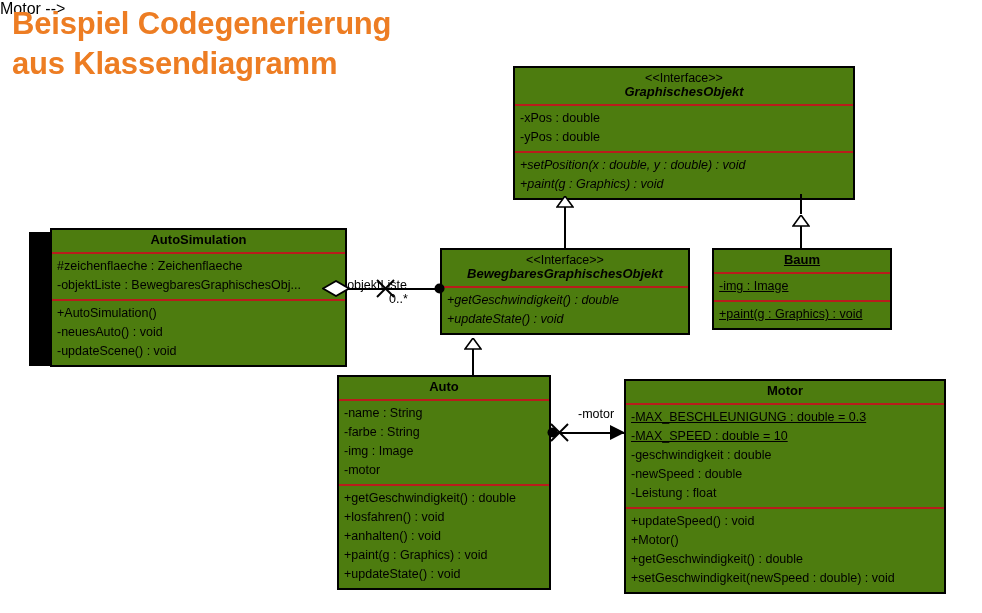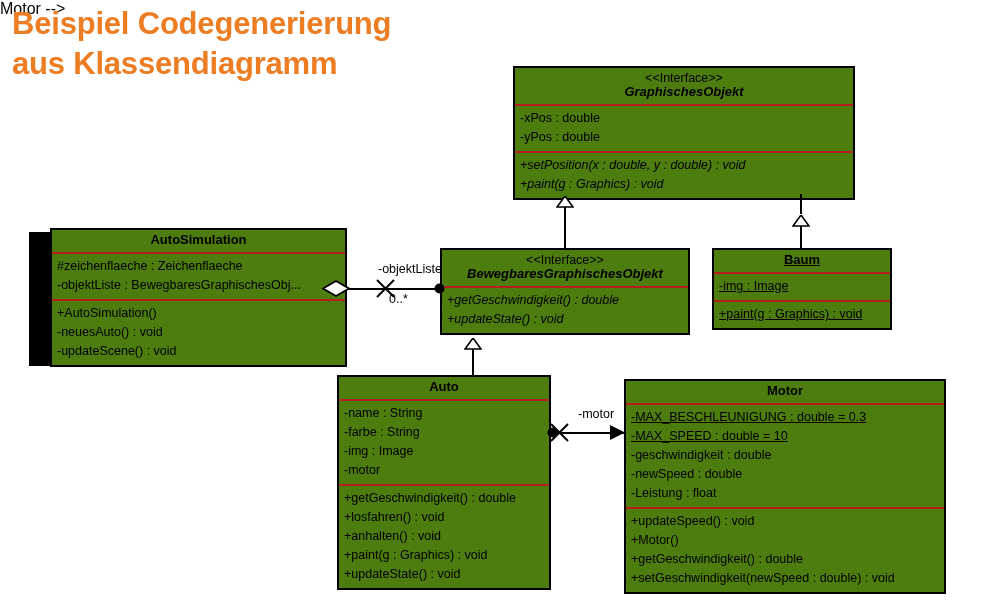--- a/index.html
+++ b/index.html
@@ -244,21 +244,21 @@
     <svg width="13" height="13" viewBox="0 0 13 13">
       <circle cx="6.5" cy="6.5" r="5" fill="#000000"></circle>
     </svg>
   </div>
   <div class="gfx xmark" style="left:375px; top:278px;">
     <svg width="21" height="21" viewBox="0 0 21 21">
       <line x1="2" y1="2" x2="19" y2="19" stroke="#000000" stroke-width="2"></line>
       <line x1="19" y1="2" x2="2" y2="19" stroke="#000000" stroke-width="2"></line>
     </svg>
   </div>
-  <div class="edgelabel" style="left:343px; top:262px;margin-left:35px;">-objektListe</div>
+  <div class="edgelabel" style="left:343px; top:278px;">-objektListe</div>
   <div class="edgelabel" style="left:389px; top:292px;">0..*</div>
 
    Motor --&gt;
   <div class="ln lh" style="left:551px; top:432px; width:73px;"></div>
   <div class="gfx dot" style="left:546px; top:426px;">
     <svg width="13" height="13" viewBox="0 0 13 13">
       <circle cx="6.5" cy="6.5" r="5" fill="#000000"></circle>
     </svg>
   </div>
   <div class="gfx arrow" style="left:608px; top:424px;">

